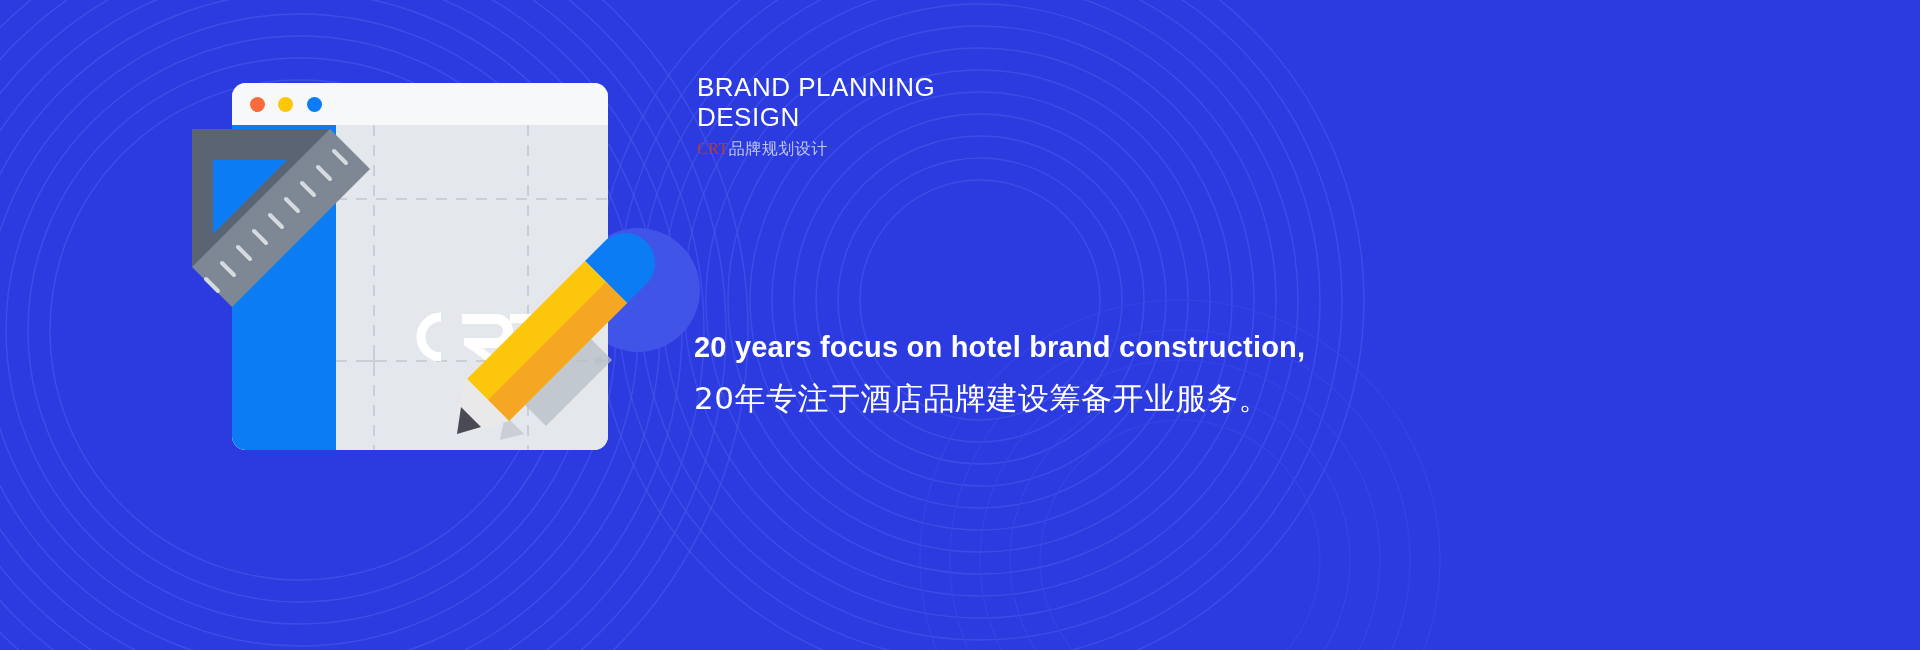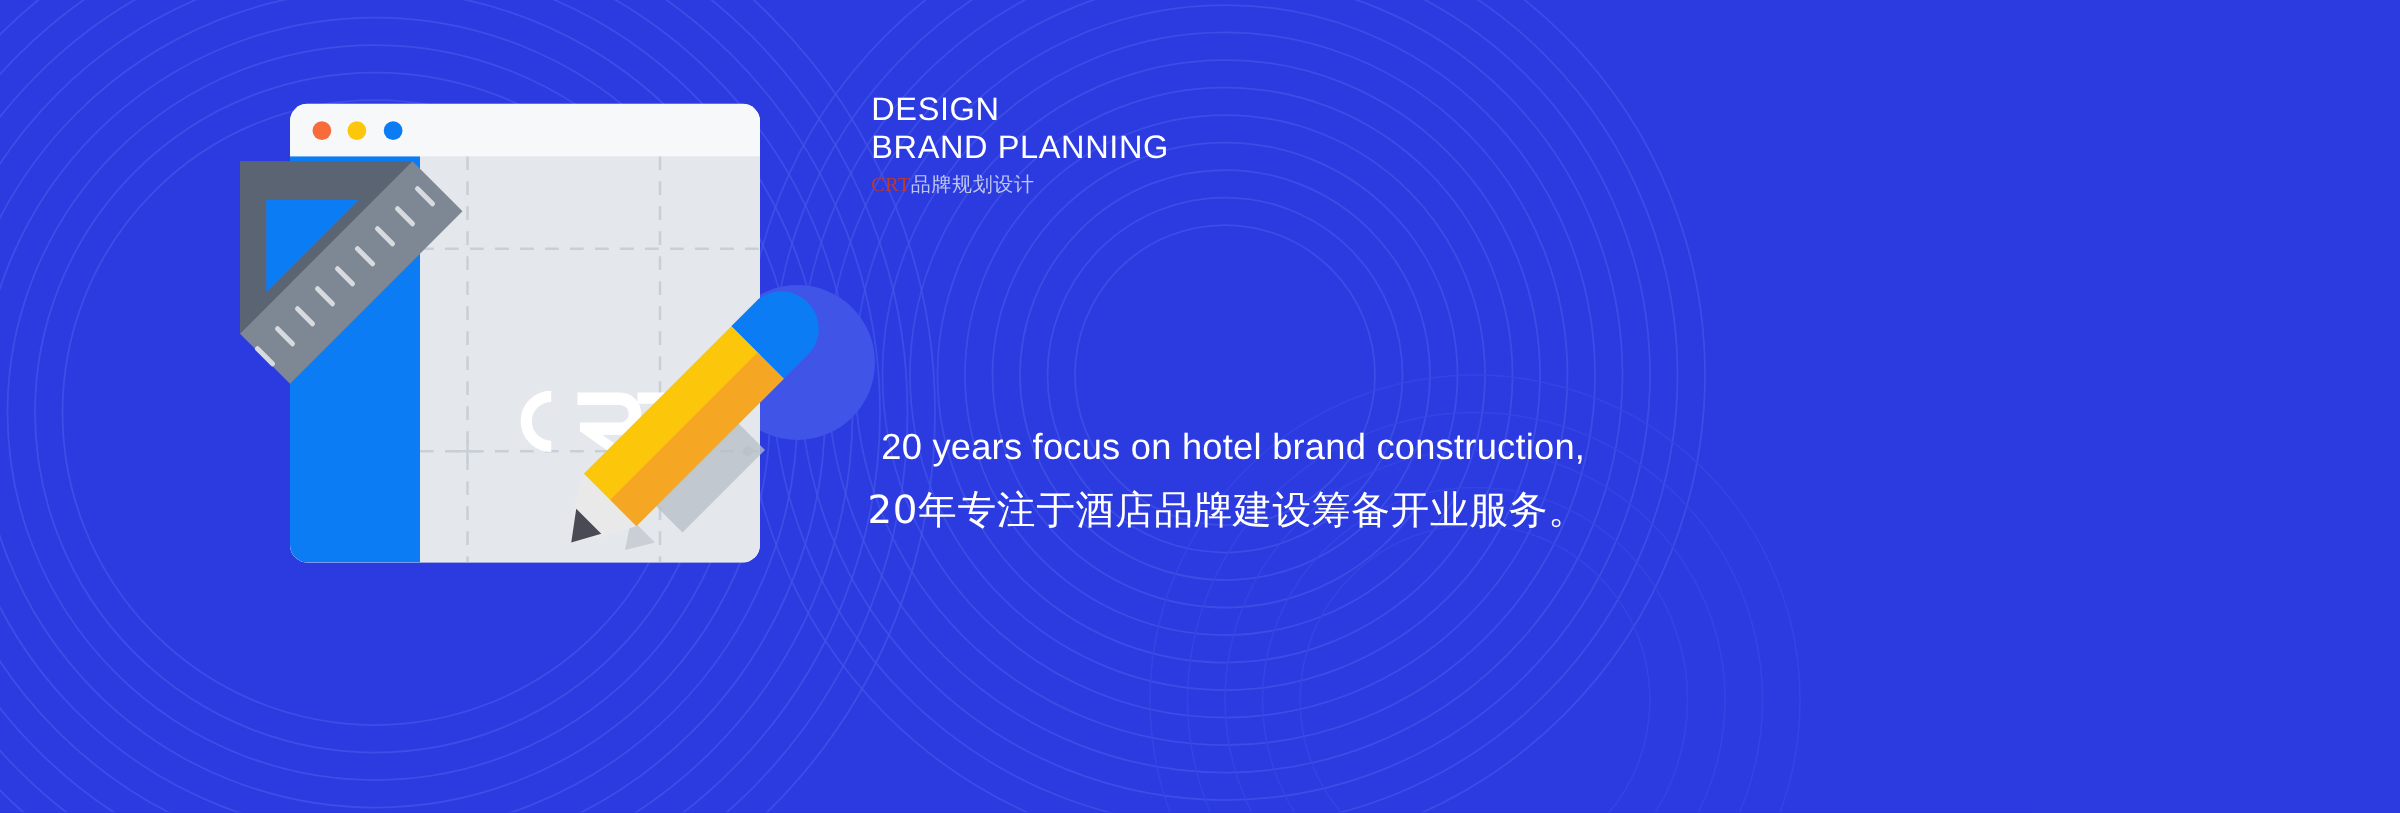--- a/index.html
+++ b/index.html
@@ -59,27 +59,27 @@
     font-family:"Liberation Sans","DejaVu Sans",sans-serif;
   }
   .subheading{
     margin:7px 0 0 0;font-size:16px;line-height:20px;letter-spacing:.5px;
     color:#BFC6EE;font-family:"Liberation Sans","DejaVu Sans",sans-serif;
   }
   .subheading .brand-mark{color:#C0392B;font-family:Liberation Serif, serif;}
 
   #body-block{position:absolute;left:694px;top:328px;width:900px;}
   .body-en{
-    margin:11px;color:#FFFFFF;font-size:29px;line-height:38px;
-    font-weight:400;letter-spacing:.2px;
+    margin:0;color:#FFFFFF;font-size:29px;line-height:38px;
+    font-weight:700;letter-spacing:.2px;
     font-family:"Liberation Sans","DejaVu Sans",sans-serif;
   }
   .body-en.line2{padding-left:4px;}
   .body-cn{
-    margin:0 0 0 0;color:#FFFFFF;font-size:31px;line-height:40px;
+    margin:12px 0 0 0;color:#FFFFFF;font-size:31px;line-height:40px;
     font-weight:400;letter-spacing:.5px;
     font-family:"DejaVu Sans","Liberation Sans",sans-serif;
   }
 </style>
 </head>
 <body>
 
 <div id="banner">
 
   <div class="bg-layer">
@@ -218,22 +218,22 @@
 
         <path d="M606 282 L627 303 L509 421 L488 400 Z" fill="#F5A623"></path>
 
         <path d="M467 379 L509 421 L477 431 L457 411 Z" fill="#E9E9EA"></path>
         <path d="M461 407 L481 427 L457 434 Z" fill="#4A4A55"></path>
       </g>
     </svg>
   </div>
 
   <div id="heading-block">
+    <p class="heading">BRAND PLANNING</p>
     <p class="heading">DESIGN</p>
-    <p class="heading">BRAND PLANNING</p>
     <p class="subheading"><span class="brand-mark">CRT</span><span>品牌规划设计</span></p>
   </div>
 
   <div id="body-block">
     <p class="body-en">20 years focus on hotel brand construction,</p>
     <p class="body-cn">20年专注于酒店品牌建设筹备开业服务。</p>
   </div>
 
 </div>
 

